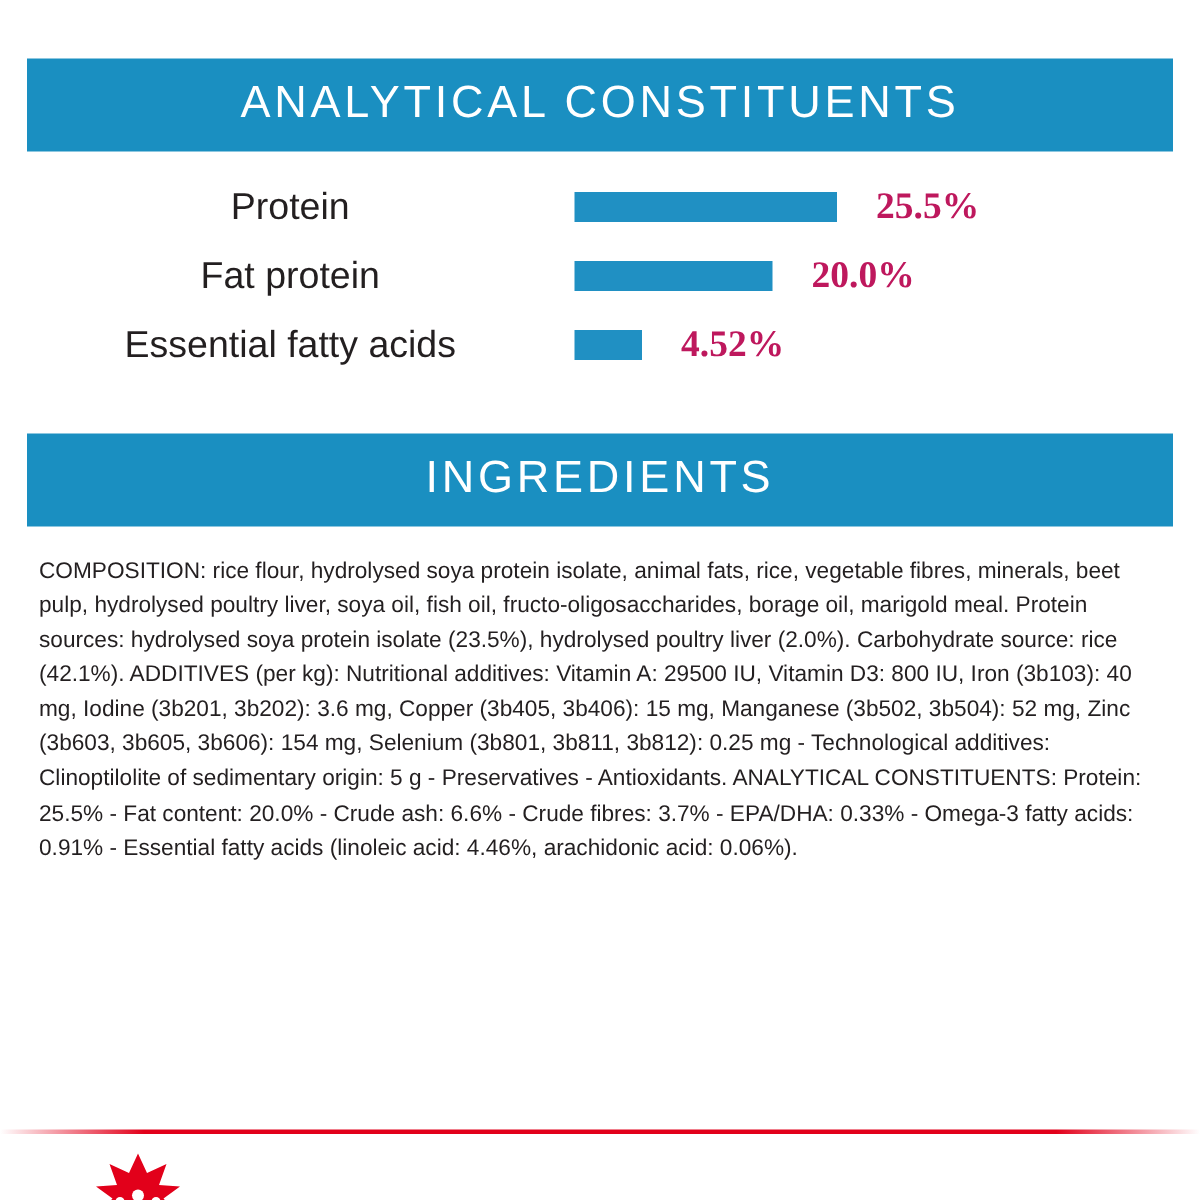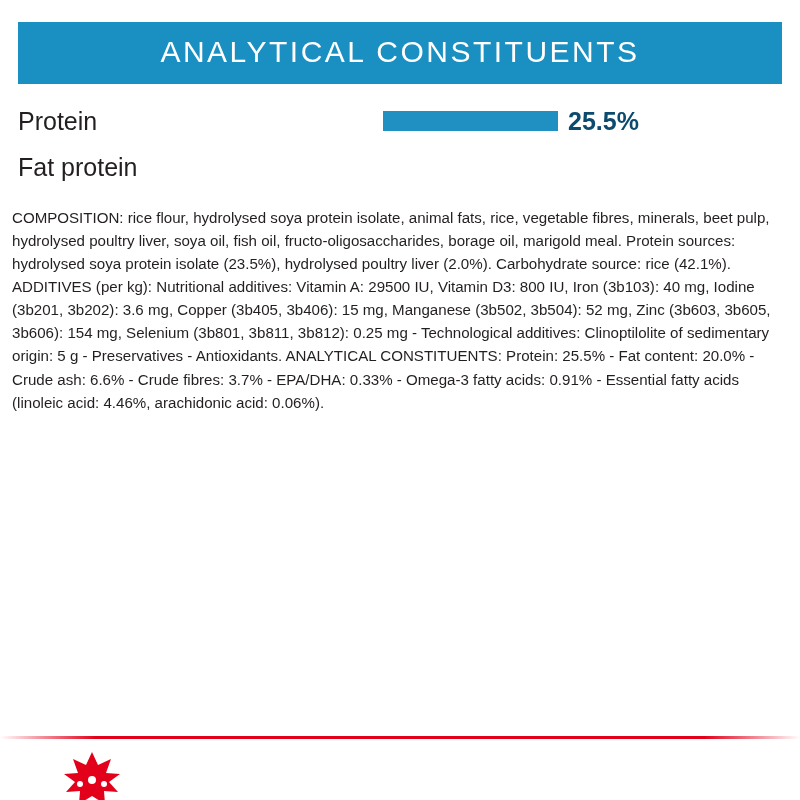--- a/index.html
+++ b/index.html
@@ -29,40 +29,40 @@
     color: #ffffff;
     text-align: center;
     font-size: 30px;
     letter-spacing: 2.5px;
     font-weight: 400;
     padding: 13px 0 15px 0;
     margin: 0 18px;
   }
 
   .analytical-header {
-    margin-top: 22px;
+    margin-top: 39px;
   }
 
   
   .constituents {
     margin: 16px 18px 0 18px;
     display: flex;
     flex-direction: column;
     gap: 4px;
   }
 
   .row {
     display: flex;
     align-items: center;
     height: 42px;
   }
 
   .row-label {
     width: 365px;
-    text-align: left;
+    text-align: center;
     font-size: 25px;
     color: #231f20;
     padding-right: 14px;
     box-sizing: border-box;
     white-space: nowrap;
   }
 
   .row-bar-wrap {
     flex: 1;
     display: flex;
@@ -71,32 +71,33 @@
 
   .bar {
     height: 20px;
     background: #2090c3;
     flex: none;
   }
 
   .row-value {
     font-size: 25px;
     font-weight: bold;
-    color: #0c4a6e;
-    padding-left: 10px;
+    color: #be185d;
+    padding-left: 26px;
     white-space: nowrap;
+    font-family: Liberation Serif, serif;
   }
 
   
   .ingredients-header {
     margin-top: 38px;
   }
 
   .composition {
-    margin: 18px 22px 0 12px;
+    margin: 18px 22px 0 26px;
     font-size: 15.1px;
     line-height: 1.53;
     color: #231f20;
     text-align: left;
   }
 
   
   .footer {
     position: absolute;
     left: 0;
@@ -130,27 +131,39 @@
     <div class="row">
       <div class="row-label">Protein</div>
       <div class="row-bar-wrap">
         <div class="bar" id="bar0" style="width: 175px; background: rgb(32, 144, 195);"></div>
         <div class="row-value">25.5%</div>
       </div>
     </div>
 
     <div class="row">
       <div class="row-label">Fat protein</div>
+      <div class="row-bar-wrap">
+        <div class="bar" id="bar1" style="width: 132px; background: rgb(32, 144, 195);"></div>
+        <div class="row-value">20.0%</div>
+      </div>
     </div>
 
 
 
+    <div class="row">
+      <div class="row-label">Essential fatty acids</div>
+      <div class="row-bar-wrap">
+        <div class="bar" id="bar4" style="width: 45px; background: rgb(32, 144, 195);"></div>
+        <div class="row-value">4.52%</div>
+      </div>
+    </div>
 
   </div>
 
+  <div class="section-header ingredients-header">INGREDIENTS</div>
 
   <div class="composition">COMPOSITION: rice flour, hydrolysed soya protein isolate, animal fats, rice, vegetable fibres, minerals, beet pulp, hydrolysed poultry liver, soya oil, fish oil, fructo-oligosaccharides, borage oil, marigold meal. Protein sources: hydrolysed soya protein isolate (23.5%), hydrolysed poultry liver (2.0%). Carbohydrate source: rice (42.1%). ADDITIVES (per kg): Nutritional additives: Vitamin A: 29500 IU, Vitamin D3: 800 IU, Iron (3b103): 40 mg, Iodine (3b201, 3b202): 3.6 mg, Copper (3b405, 3b406): 15 mg, Manganese (3b502, 3b504): 52 mg, Zinc (3b603, 3b605, 3b606): 154 mg, Selenium (3b801, 3b811, 3b812): 0.25 mg - Technological additives: Clinoptilolite of sedimentary origin: 5 g - Preservatives - Antioxidants. ANALYTICAL CONSTITUENTS: Protein: 25.5% - Fat content: 20.0% - Crude ash: 6.6% - Crude fibres: 3.7% - EPA/DHA: 0.33% - Omega-3 fatty acids: 0.91% - Essential fatty acids (linoleic acid: 4.46%, arachidonic acid: 0.06%).</div>
 
   <div class="footer">
     <div class="footer-rule"></div>
     <div class="crown">
       <svg width="72" height="56" viewBox="0 0 72 56" xmlns="http://www.w3.org/2000/svg">
         <g fill="#e2001a">
           <path d="M36 2 L42 15 L55 9 L50 23 L64 24 L53 32 L62 42 L48 41 L49 54 L36 46 L23 54 L24 41 L10 42 L19 32 L8 24 L22 23 L17 9 L30 15 Z"></path>
         </g>

